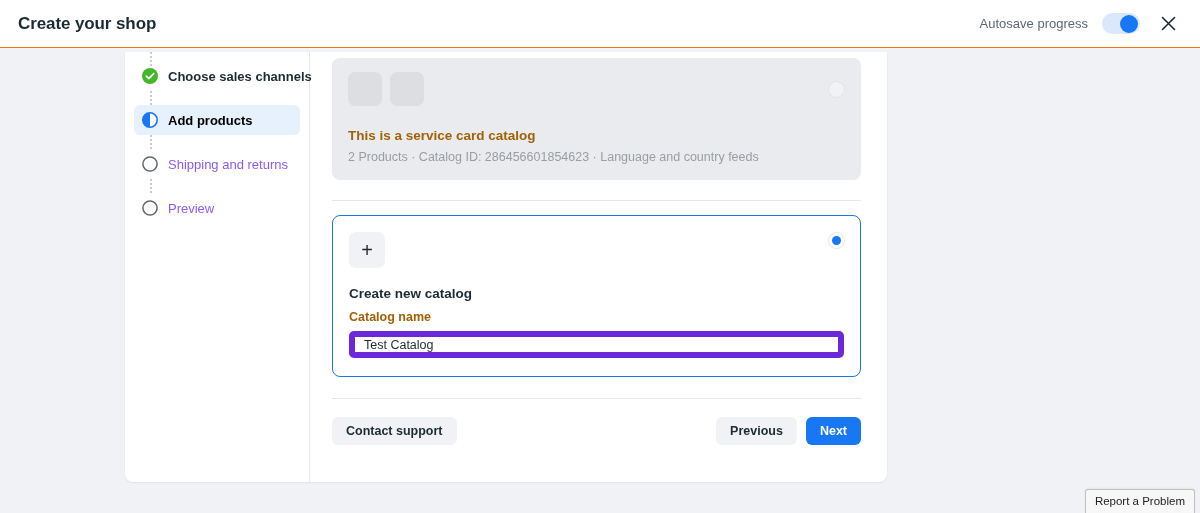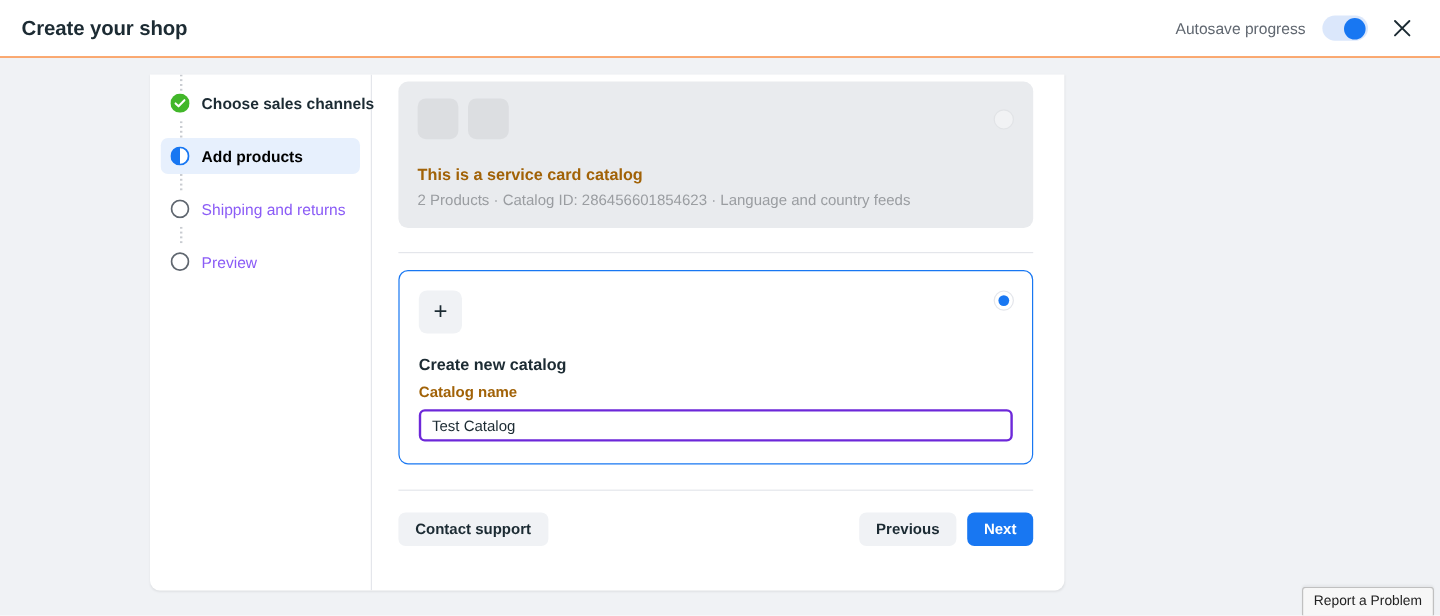--- a/index.html
+++ b/index.html
@@ -66,21 +66,21 @@
     width: 28px; height: 28px;
     display: flex; align-items: center; justify-content: center;
     cursor: pointer;
     color: #1c2b33;
   }
 
   
   .panel {
     position: absolute;
     left: 125px;
-    top: 62px;
+    top: 52px;
     width: 762px;
     height: 430px;
     background: #ffffff;
     border-radius: 0 0 8px 8px;
     box-shadow: 0 1px 2px rgba(0,0,0,.07);
     overflow: hidden;
     display: flex;
     justify-content: center;
   }
 
@@ -238,21 +238,21 @@
     margin-top: 9px;
     font-size: 12.5px;
     font-weight: bold;
     color: #a16207;
   }
   .text-input {
     margin-top: 7px;
     width: 100%;
     height: 27px;
     box-sizing: border-box;
-    border: 2px solid #6d28d9;
+    border: 6px solid #6d28d9;
     border-radius: 5px;
     padding: 0 9px;
     font-size: 12.5px;
     font-family: "Liberation Sans", sans-serif;
     color: #1c2b33;
     background: #fff;
     outline: none;
   }
   .new-card .radio { top: 16px; right: 15px; }
 

